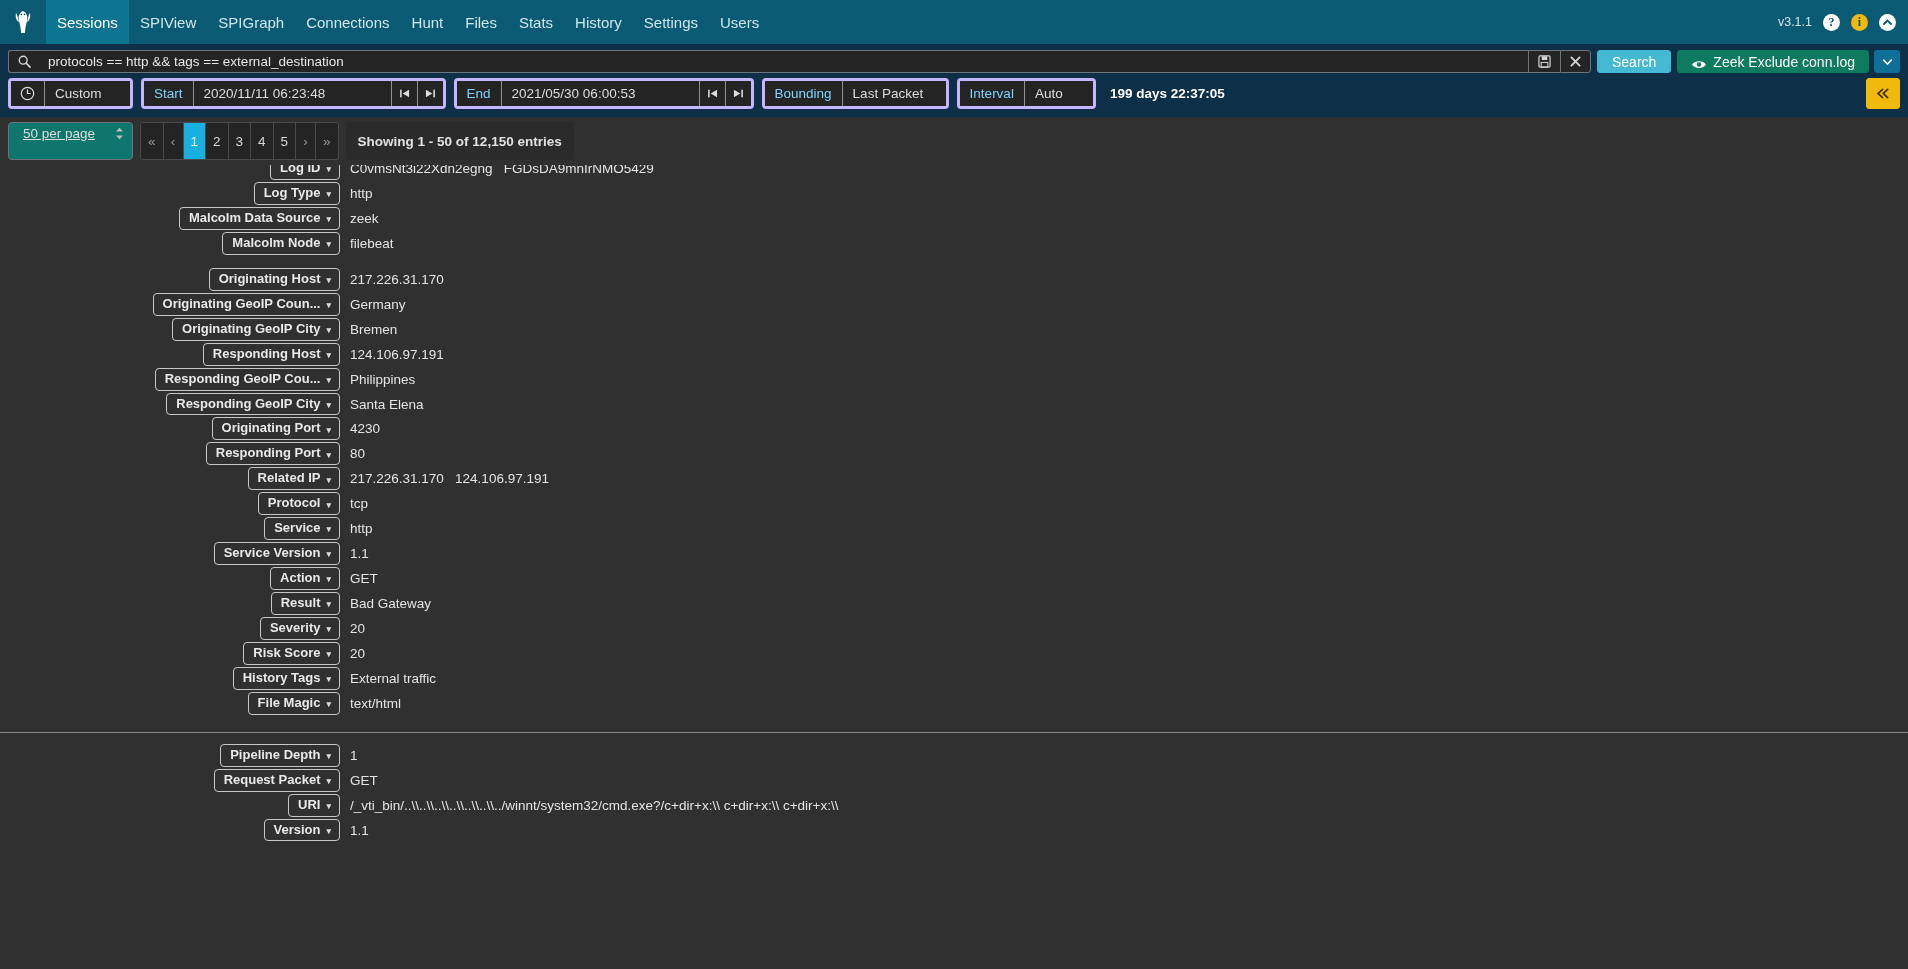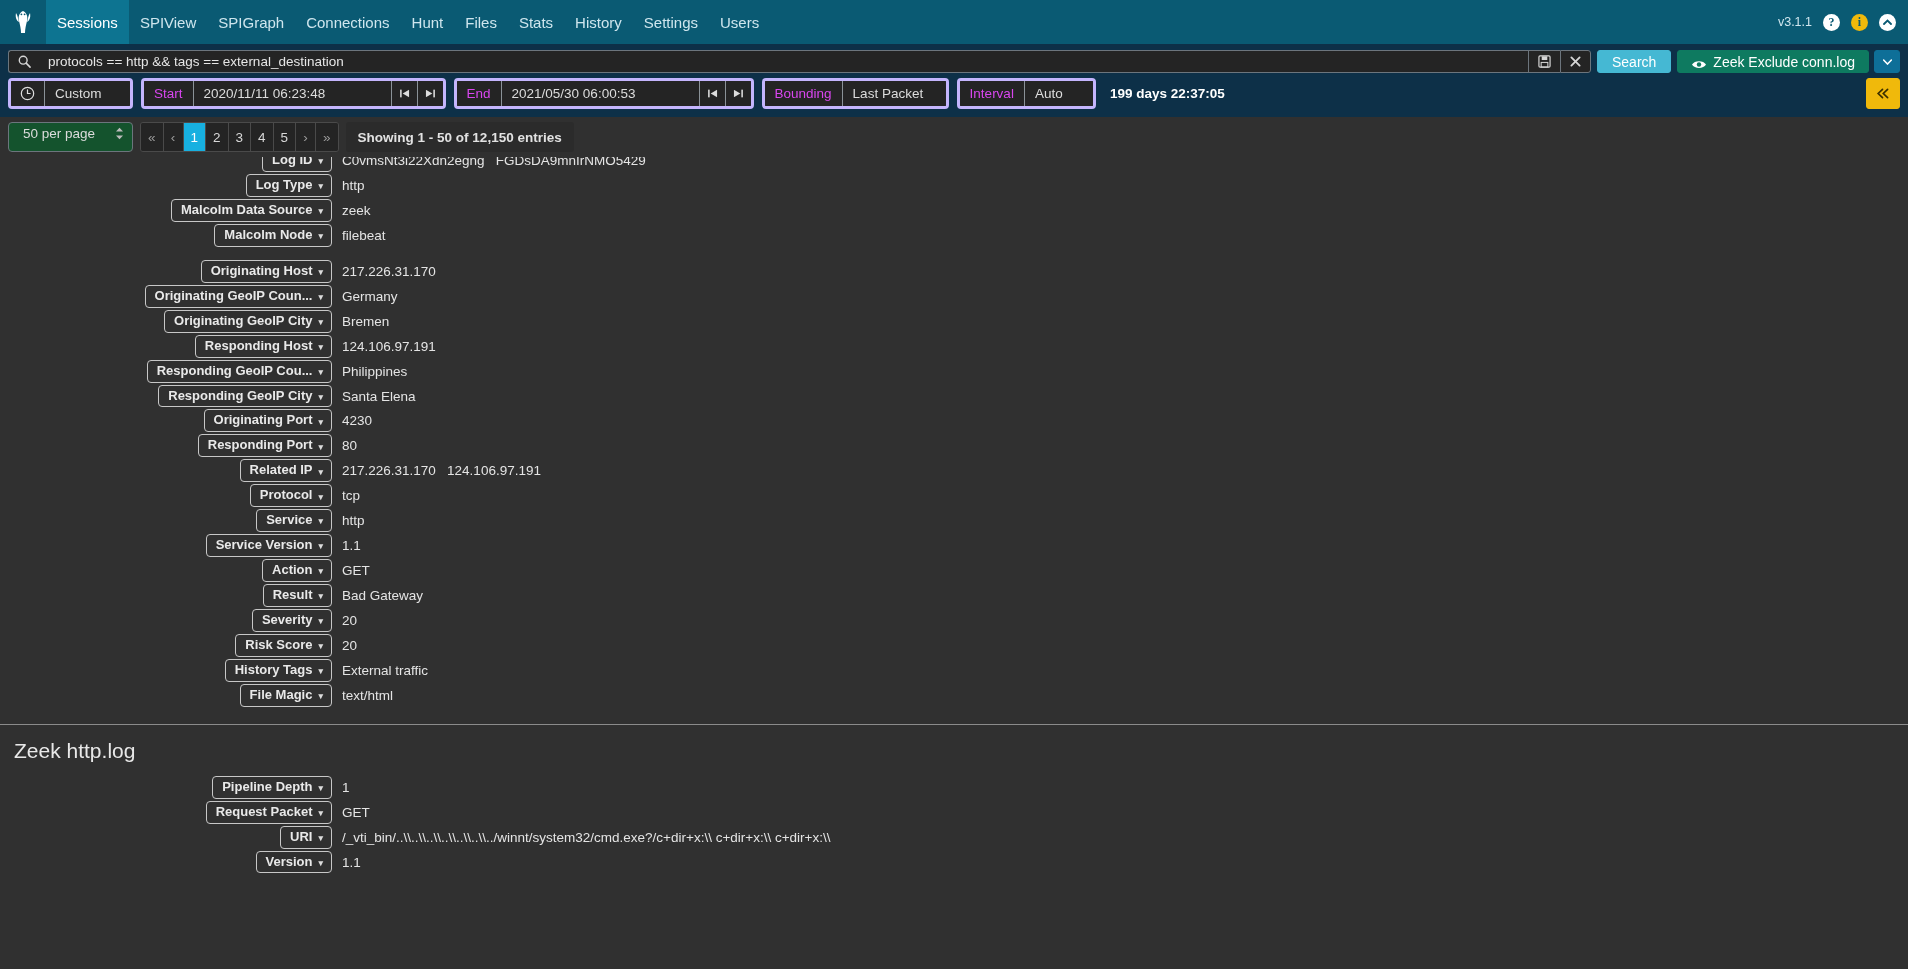--- a/index.html
+++ b/index.html
@@ -161,21 +161,21 @@
   .tcell {
     background: #242424;
     color: #dddddd;
     font-size: 13.5px;
     padding: 5px 10px;
     display: flex; align-items: center;
     white-space: nowrap;
     border-right: 1px solid #8a9298;
   }
   .tcell:last-child { border-right: none; }
-  .tcell.label { color: #d946ef; }
+  .tcell.label { color: #7dd3fc; }
   .tcell.icon-cell { padding: 5px 9px; }
   .tcell.value { min-width: 0; }
   .tcell.val-start { width: 198px; }
   .tcell.val-end { width: 198px; }
   .tcell.val-custom { width: 85px; }
   .tcell.val-bound { width: 103px; }
   .tcell.val-interval { width: 68px; }
   .tcell.nav-btn { padding: 5px 7px; font-size: 11px; }
   .duration {
     color: #ffffff;
@@ -201,30 +201,31 @@
   .pagebar {
     background: #303030;
     padding: 5px 8px;
     display: flex; align-items: stretch;
     gap: 7px;
     position: relative;
     z-index: 20;
   }
   .perpage {
     display: flex; align-items: center;
-    background: #14532d;
+    background: #0f766e;
     border: 1px solid #6c757d;
     border-radius: 4px;
     color: #dcdcdc;
     font-size: 13.5px;
-    padding: 3px 8px 10px 14px;
+    padding: 3px 8px 18px 14px;
     gap: 14px;
     min-width: 125px;
     justify-content: space-between;
     cursor: pointer;
+    text-decoration: underline;
   }
   .stepper {
     display: flex; flex-direction: column;
     line-height: 6px;
     font-size: 9px;
     color: #bdbdbd;
   }
   .pager {
     display: flex; align-items: stretch;
     border: 1px solid #4a4a4a;
@@ -259,21 +260,21 @@
   .detail {
     position: relative;
     padding-top: 0;
     height: 834px;
     overflow: hidden;
     background: #303030;
   }
   .field-row {
     display: flex;
     align-items: flex-start;
-    padding: 1px 4px;
+    padding: 1px 12px;
   }
   .field-label-col {
     width: 338px;
     flex: 0 0 338px;
     display: flex; justify-content: flex-end;
     padding-right: 10px;
   }
   .field-btn {
     border: 1px solid #c7c7c7;
     border-radius: 4px;
@@ -695,21 +696,20 @@
           <span class="field-btn">
             <span>File Magic</span>
             <span class="cx">▾</span>
           </span>
         </div>
         <div class="field-value">text/html</div>
       </div>
     </div>
 
   <div class="section">
-    <div class="section-title">Zeek http.log</div>
     <div id="zeek-fields">
         <div class="field-row">
           <div class="field-label-col">
             <span class="field-btn">
               <span>Pipeline Depth</span>
               <span class="cx">▾</span>
             </span>
           </div>
           <div class="field-value">1</div>
         </div>

